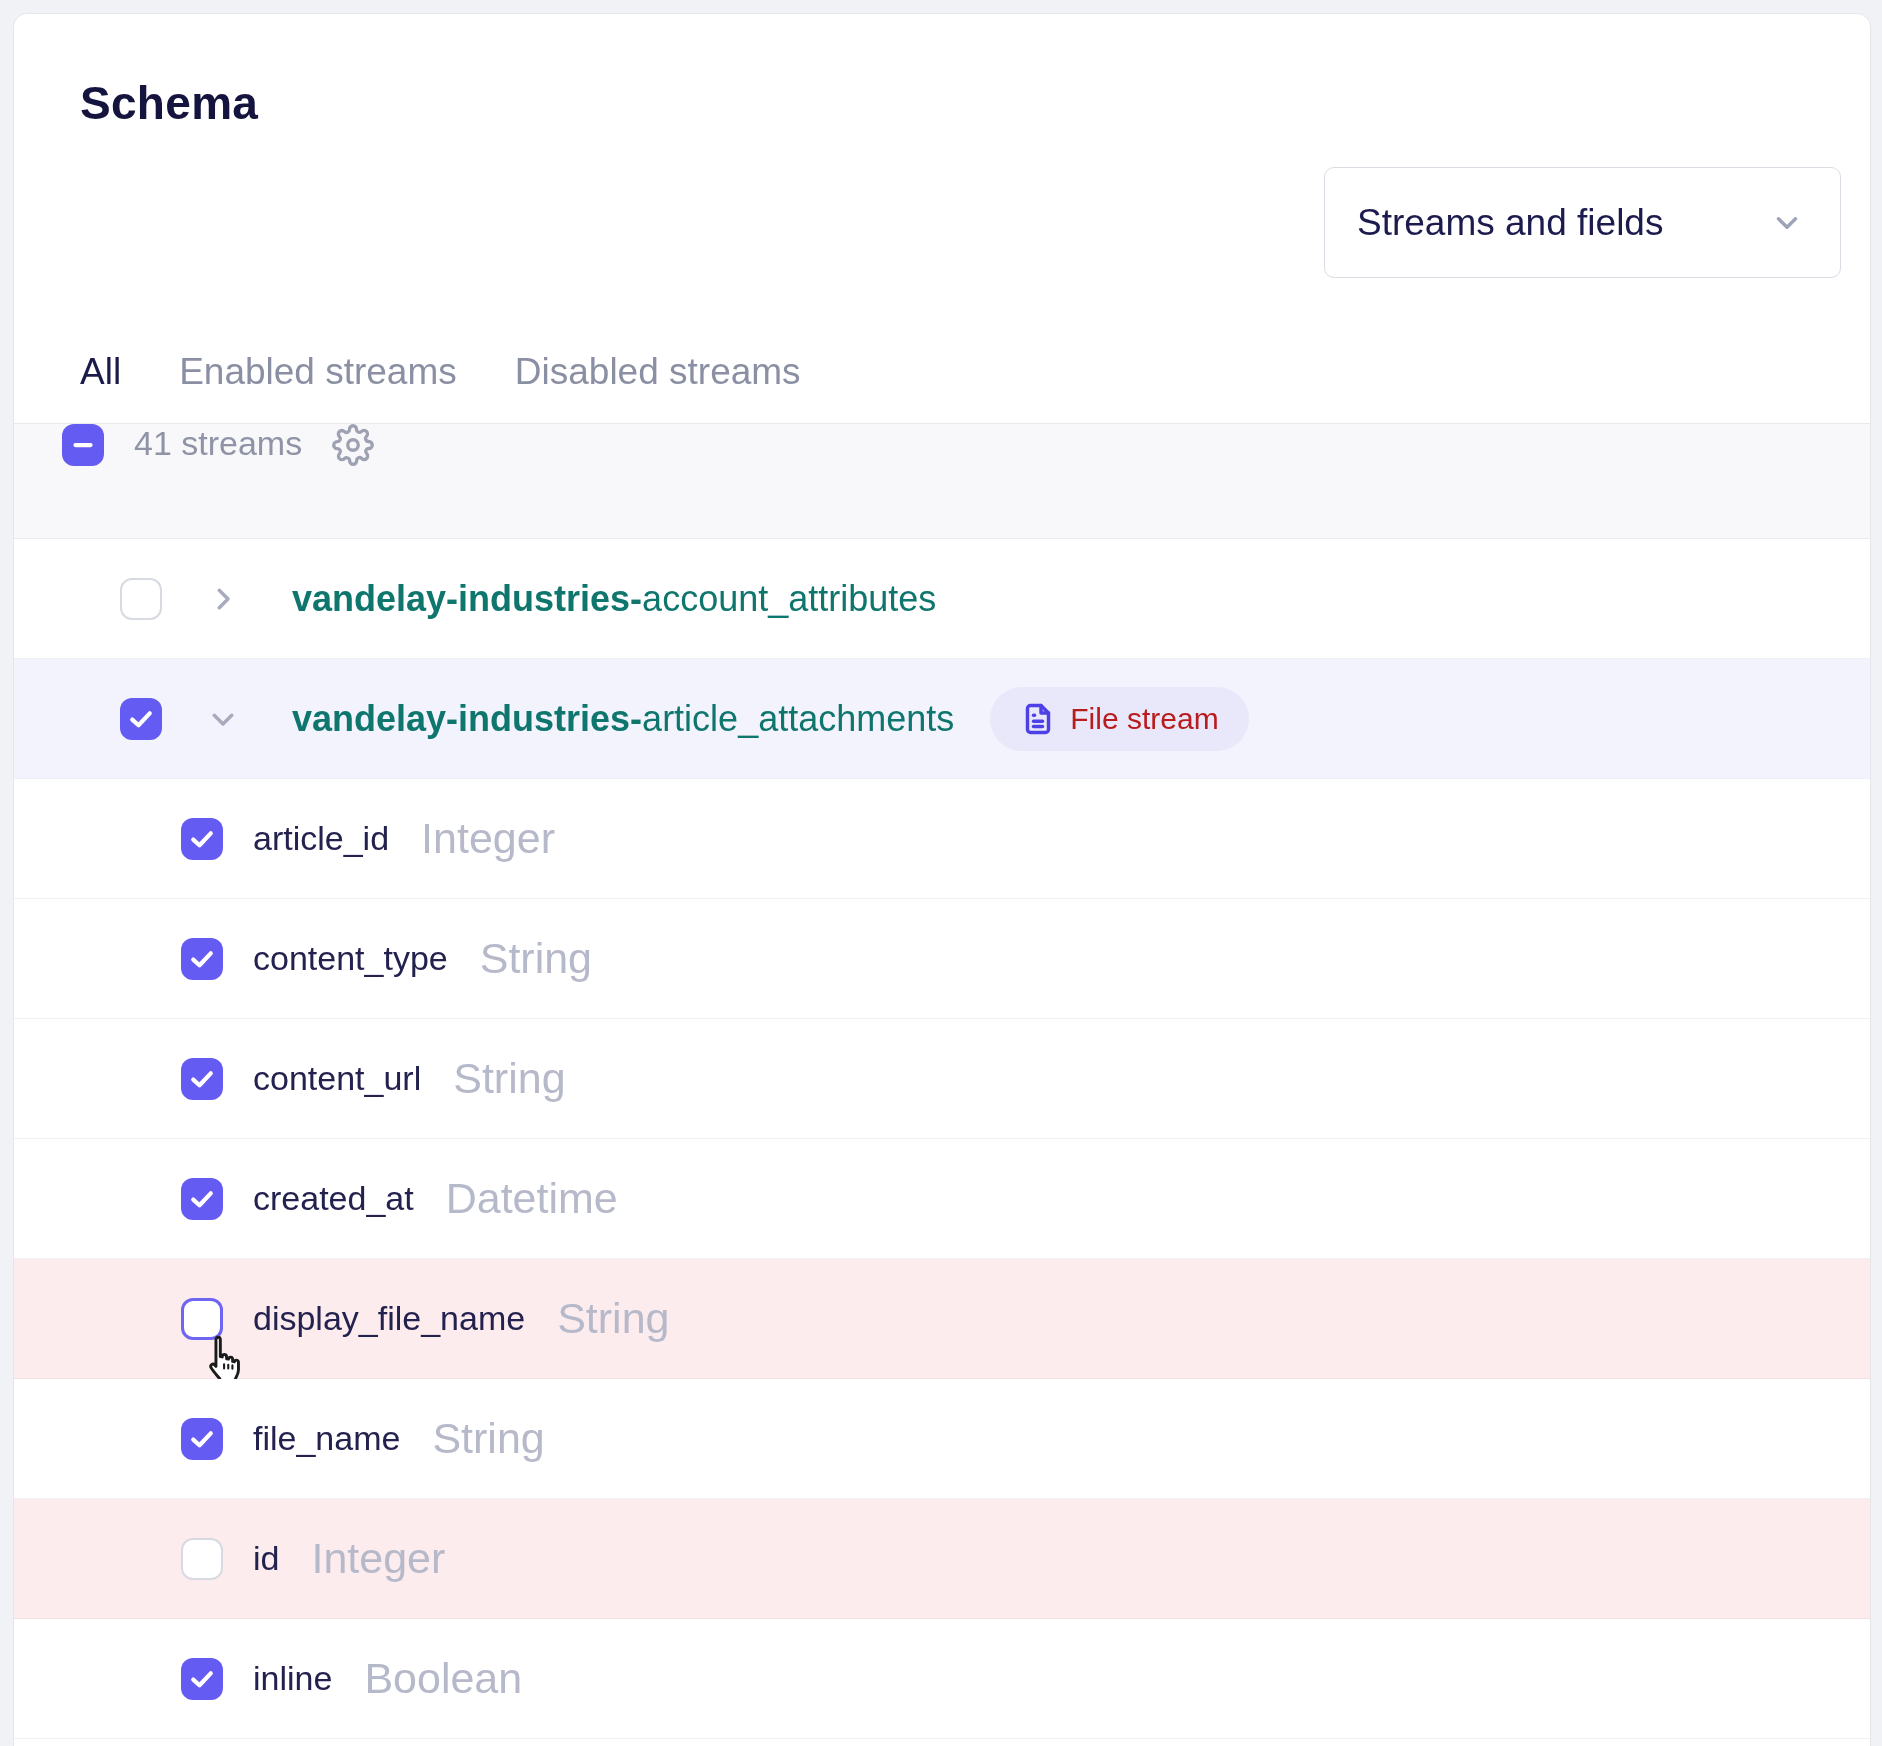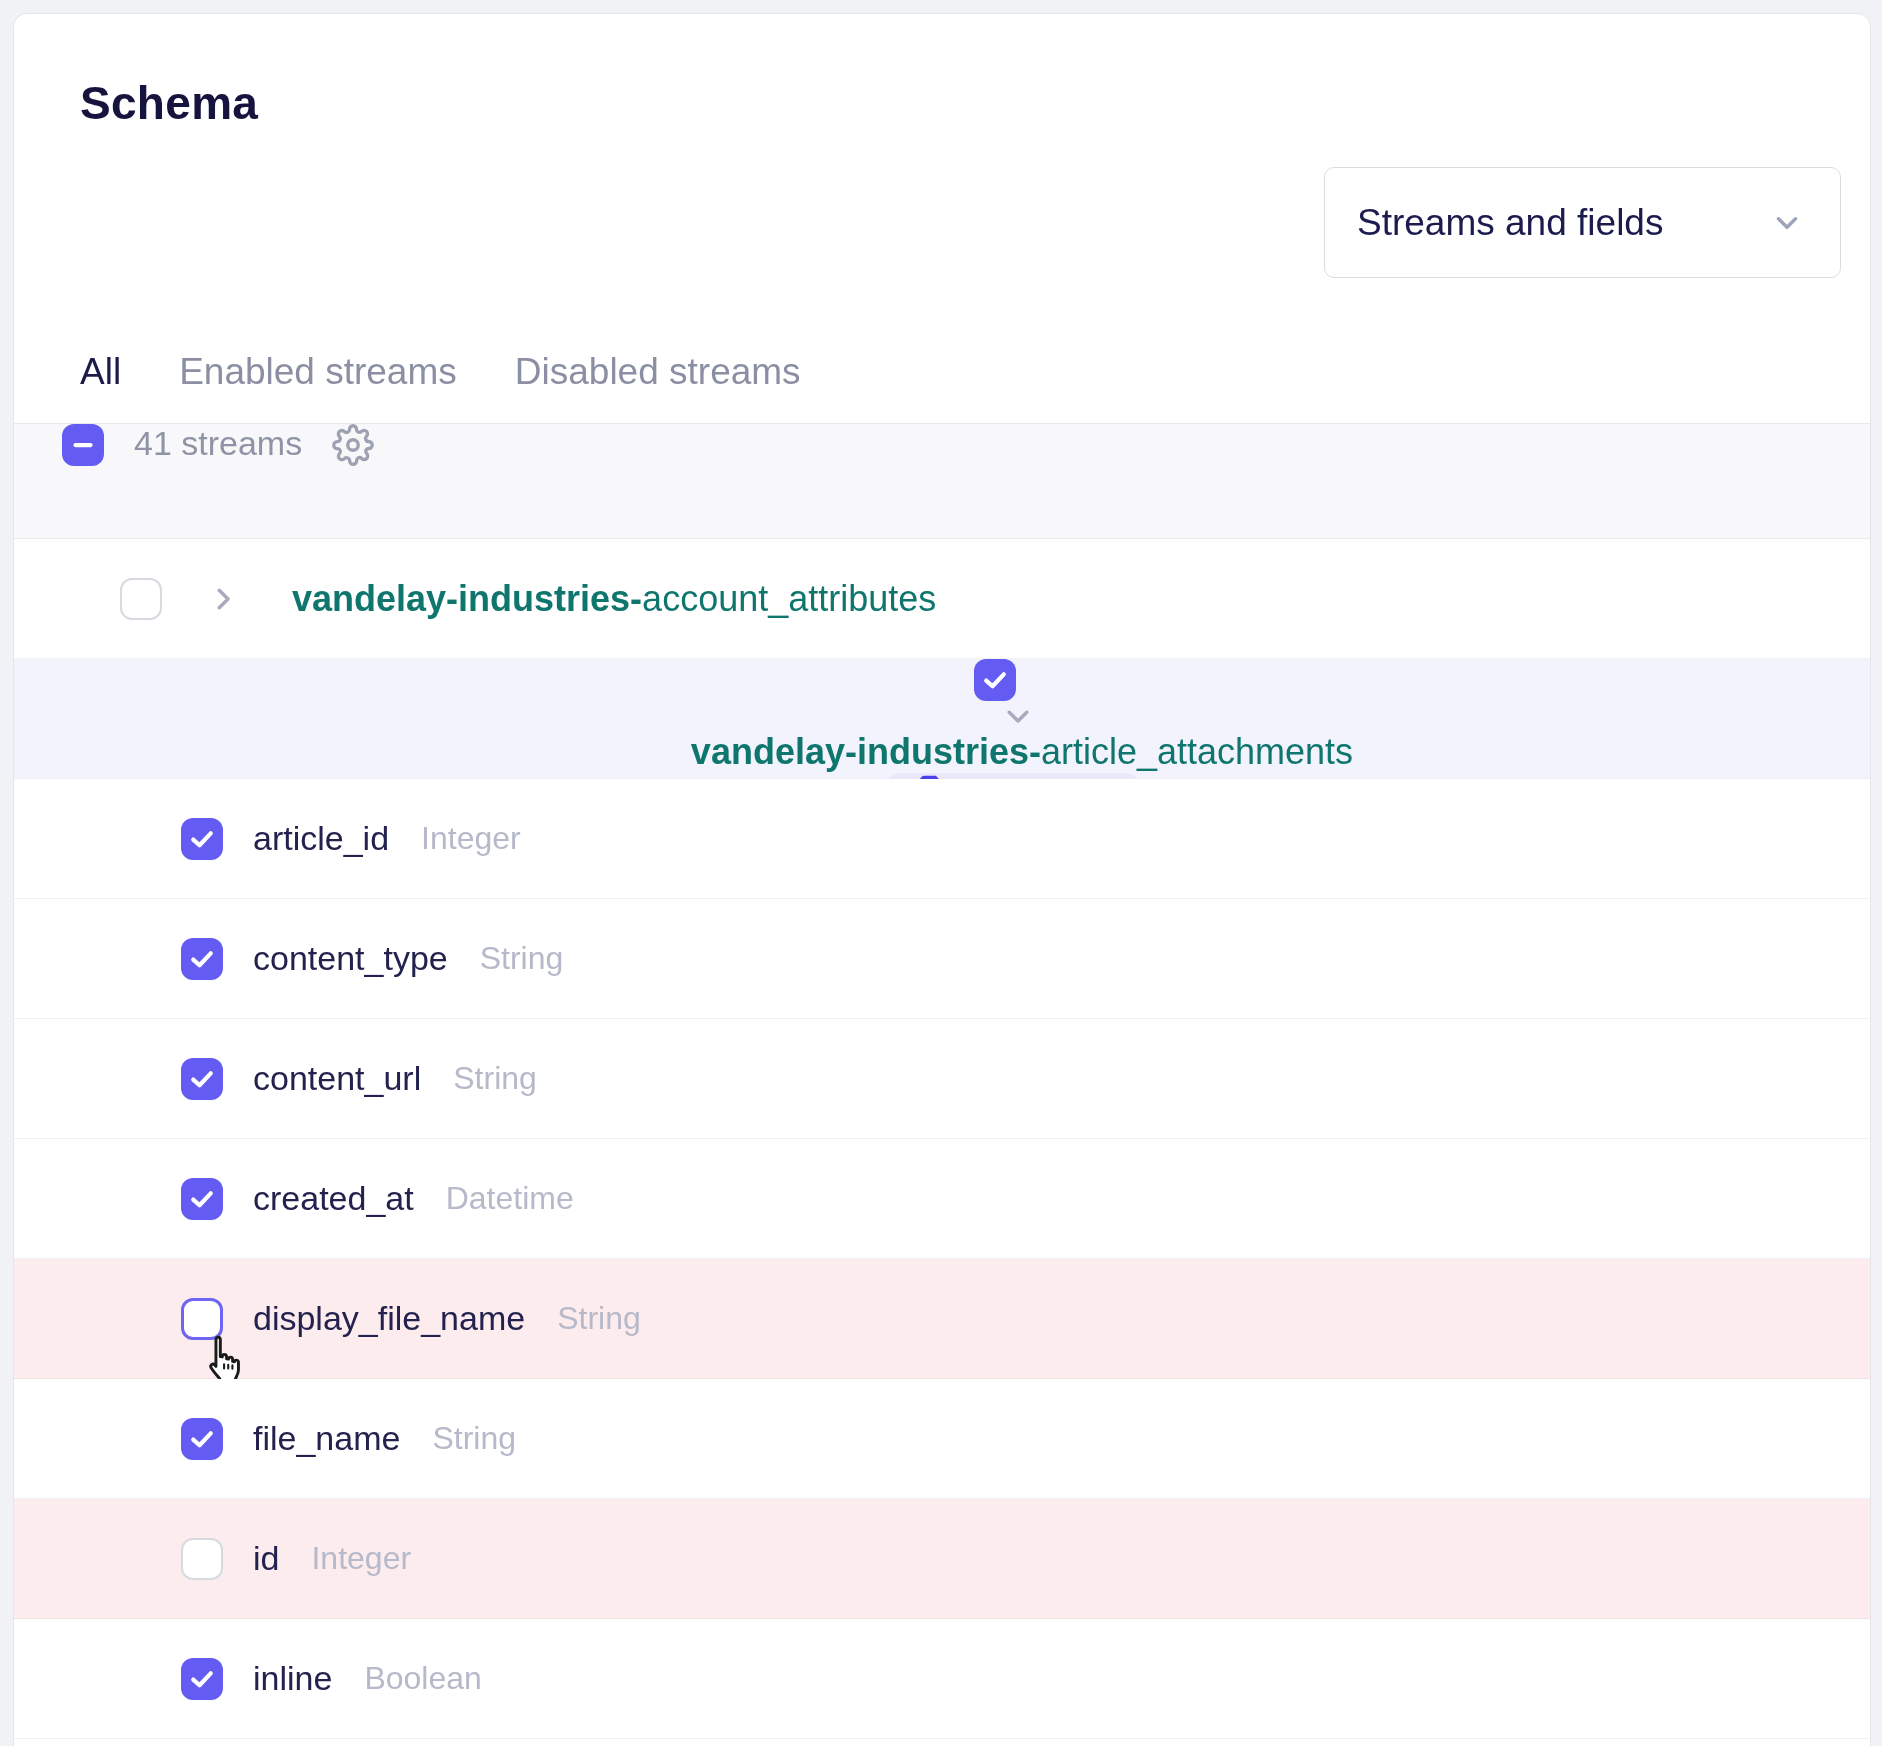--- a/index.html
+++ b/index.html
@@ -35,21 +35,21 @@
   .toolbar { position:absolute; left:0; right:0; top:409px; height:116px; background:#f8f8fa;
              border-top:1px solid #e9eaee; border-bottom:1px solid #e9eaee;
              display:flex; gap:30px; padding-left:48px; }
   .toolbar-count { font-size:34px; color:#8f93a6; }
   .gear-icon { width:42px; height:42px; cursor:pointer; }
 
   .rows { position:absolute; left:0; right:0; top:525px; }
   .row { height:120px; display:flex; align-items:center; border-bottom:1px solid #f0f1f5;
          position:relative; cursor:pointer; }
   .row.bg-white { background:#fff; }
-  .row.bg-lavender { background:#f3f3fd; border-bottom-color:#eceef8;flex-direction:column; }
+  .row.bg-lavender { background:#f3f3fd; border-bottom-color:#eceef8; }
   .row.bg-pink { background:#fdeced; border-bottom-color:#f3e2e4; }
 
   .checkbox { width:42px; height:42px; border-radius:12px; flex:0 0 42px;
               display:flex; align-items:center; justify-content:center; cursor:pointer; }
   .checkbox.checked, .checkbox.indeterminate { background:#645bf2; }
   .checkbox.unchecked { background:#fff; border:2.5px solid #d8dae2; }
   .checkbox.unchecked.hovered { border:3.5px solid #6e65f2; }
   .checkbox svg { width:30px; height:30px; display:none; }
   .checkbox.checked svg.glyph-check { display:block; }
   .checkbox.indeterminate svg.glyph-minus { display:block; }
@@ -63,21 +63,21 @@
   .stream-name { margin-left:54px; font-size:36px; color:#0f766e; white-space:nowrap; }
   .stream-name .name-bold { font-weight:700; }
 
   .badge { margin-left:36px; height:64px; border-radius:32px; background:#e9e8fb;
            display:inline-flex; align-items:center; gap:14px; padding:0 30px; }
   .badge svg { width:36px; height:36px; }
   .badge-label { font-size:30px; font-weight:500; color:#b91c1c; white-space:nowrap; }
 
   .row-field { padding-left:167px; }
   .field-name { margin-left:30px; font-size:34px; color:#23224f; white-space:nowrap; }
-  .field-type { margin-left:32px; font-size:32px; color:#b6b9c9; white-space:nowrap; }
+  .field-type { margin-left:32px; font-size:43px; color:#b6b9c9; white-space:nowrap; }
 
   .cursor-icon { position:absolute; left:183px; top:74px; width:50px; height:56px; display:none; }
   .row .cursor-icon.shown { display:block; }
 </style>
 </head>
 <body>
 
 <div class="card">
 
   <div class="page-title">Schema</div>

